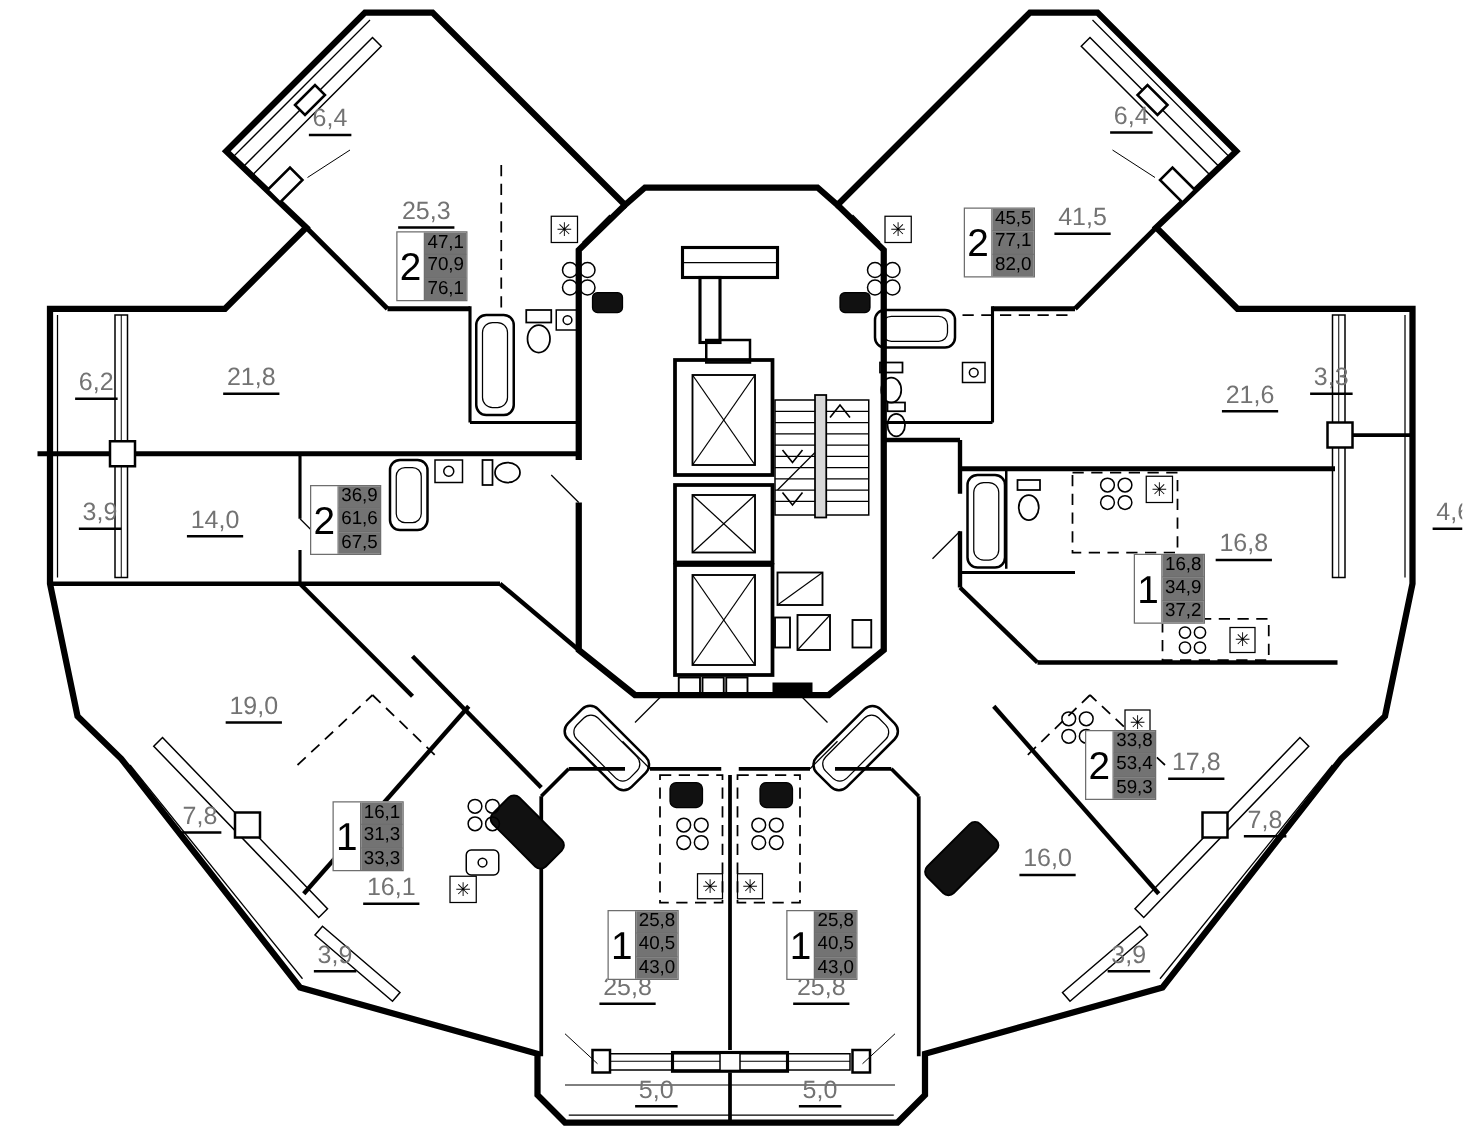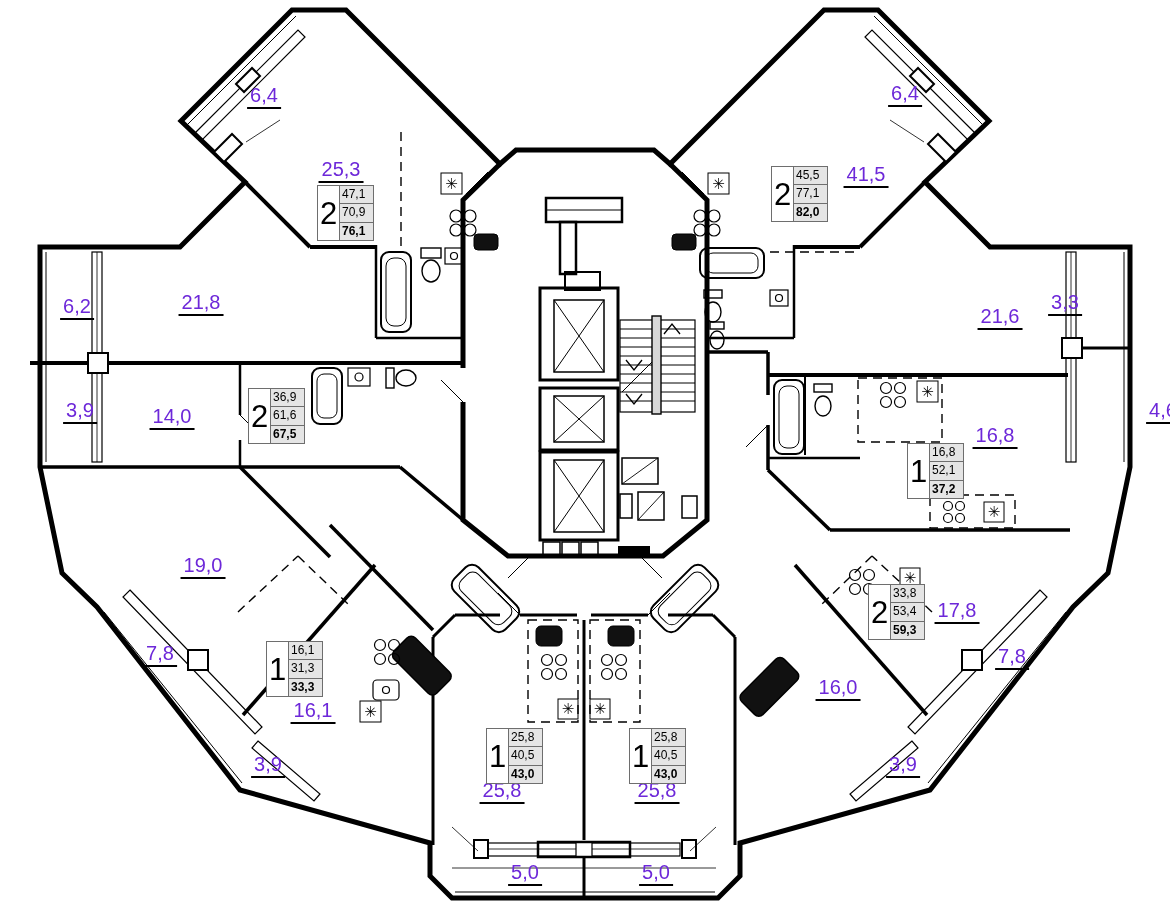--- a/index.html
+++ b/index.html
@@ -1,30 +1,30 @@
 <!DOCTYPE html>
 <html><head>
 <meta charset="utf-8">
 <title>Floor plan</title>
 <style>
   html,body{margin:0;padding:0;background:#fff;}
   .plan{position:relative;width:1170px;height:907px;background:#fff;overflow:hidden;
         font-family:"Liberation Sans",sans-serif;}
   .plan svg{position:absolute;left:0;top:0;}
   .room-label{position:absolute;transform:translate(-50%,-50%);
-      font-size:20px;color:#6d28d9;white-space:nowrap;
+      font-size:20px;color:#737373;white-space:nowrap;
       border-bottom:2px solid #000;padding:0 3px 1px;line-height:1.05;background:transparent;}
   .stamp{position:absolute;display:flex;background:#fff;border:1.5px solid #6e6e6e;
       box-sizing:border-box;width:57px;height:56px;}
   .stamp-rooms{width:21px;display:flex;align-items:center;justify-content:center;
       font-size:31px;color:#000;line-height:1;}
   .stamp-areas{flex:1;display:flex;flex-direction:column;border-left:1.5px solid #6e6e6e;}
-  .stamp-areas div{flex:1;font-size:12px;line-height:16px;color:#000;padding-left:2px;
-      border-bottom:1.5px solid #6e6e6e;background:#e5e5e5;}
-  .stamp-areas div:last-child{border-bottom:none;font-weight:bold;}
+  .stamp-areas div{flex:1;font-size:15px;line-height:16px;color:#000;padding-left:2px;
+      border-bottom:1.5px solid #6e6e6e;background:#737373;}
+  .stamp-areas div:last-child{border-bottom:none;}
 </style>
 </head>
 <body>
 
 <div class="plan">
 
 <svg width="1170" height="907" viewBox="0 0 1170 907">
 
   <g stroke="#000" fill="none" stroke-linejoin="miter">
     <path stroke-width="5" d="M292,10 L346,10 L500,164 L516,150 L654,150 L670,164 L824,10 L878,10
@@ -374,21 +374,21 @@
   <div class="stamp-areas">
     <div>36,9</div>
     <div>61,6</div>
     <div>67,5</div>
   </div>
 </div>
 <div class="stamp" style="left:907px;top:443px">
   <div class="stamp-rooms">1</div>
   <div class="stamp-areas">
     <div>16,8</div>
-    <div>52,1</div>
+    <div>34,9</div>
     <div>37,2</div>
   </div>
 </div>
 <div class="stamp" style="left:266px;top:641px">
   <div class="stamp-rooms">1</div>
   <div class="stamp-areas">
     <div>16,1</div>
     <div>31,3</div>
     <div>33,3</div>
   </div>

